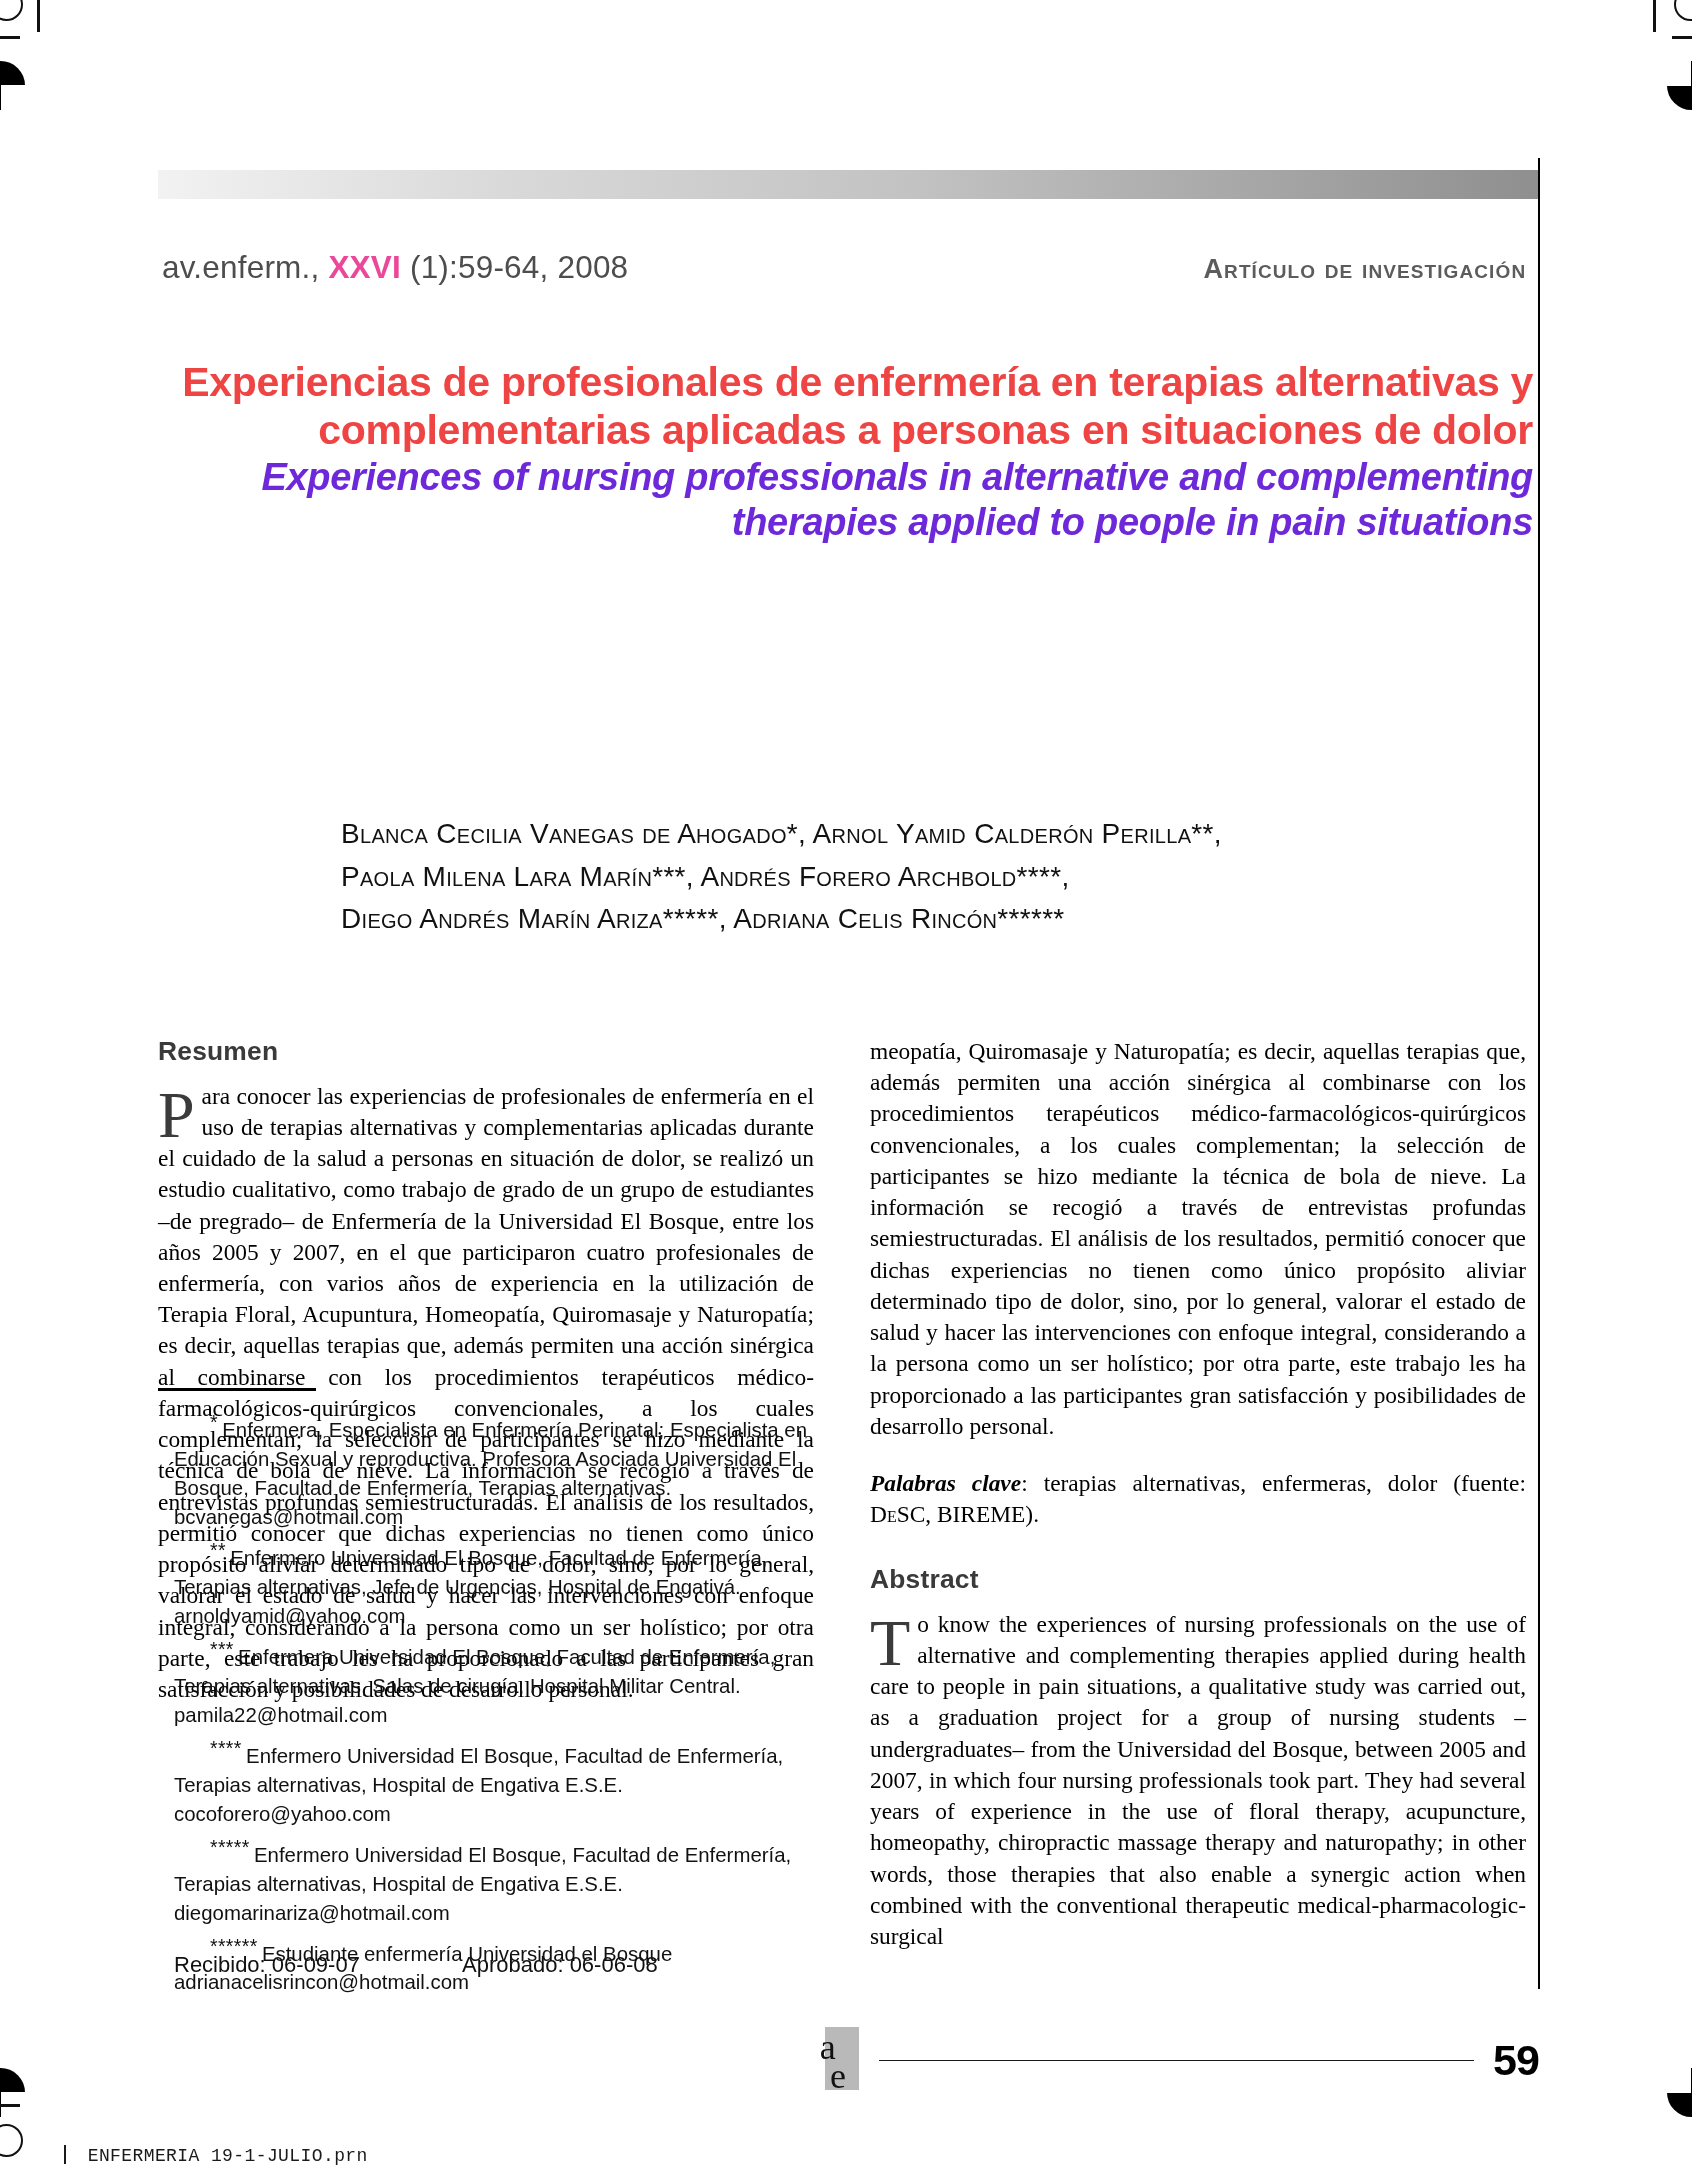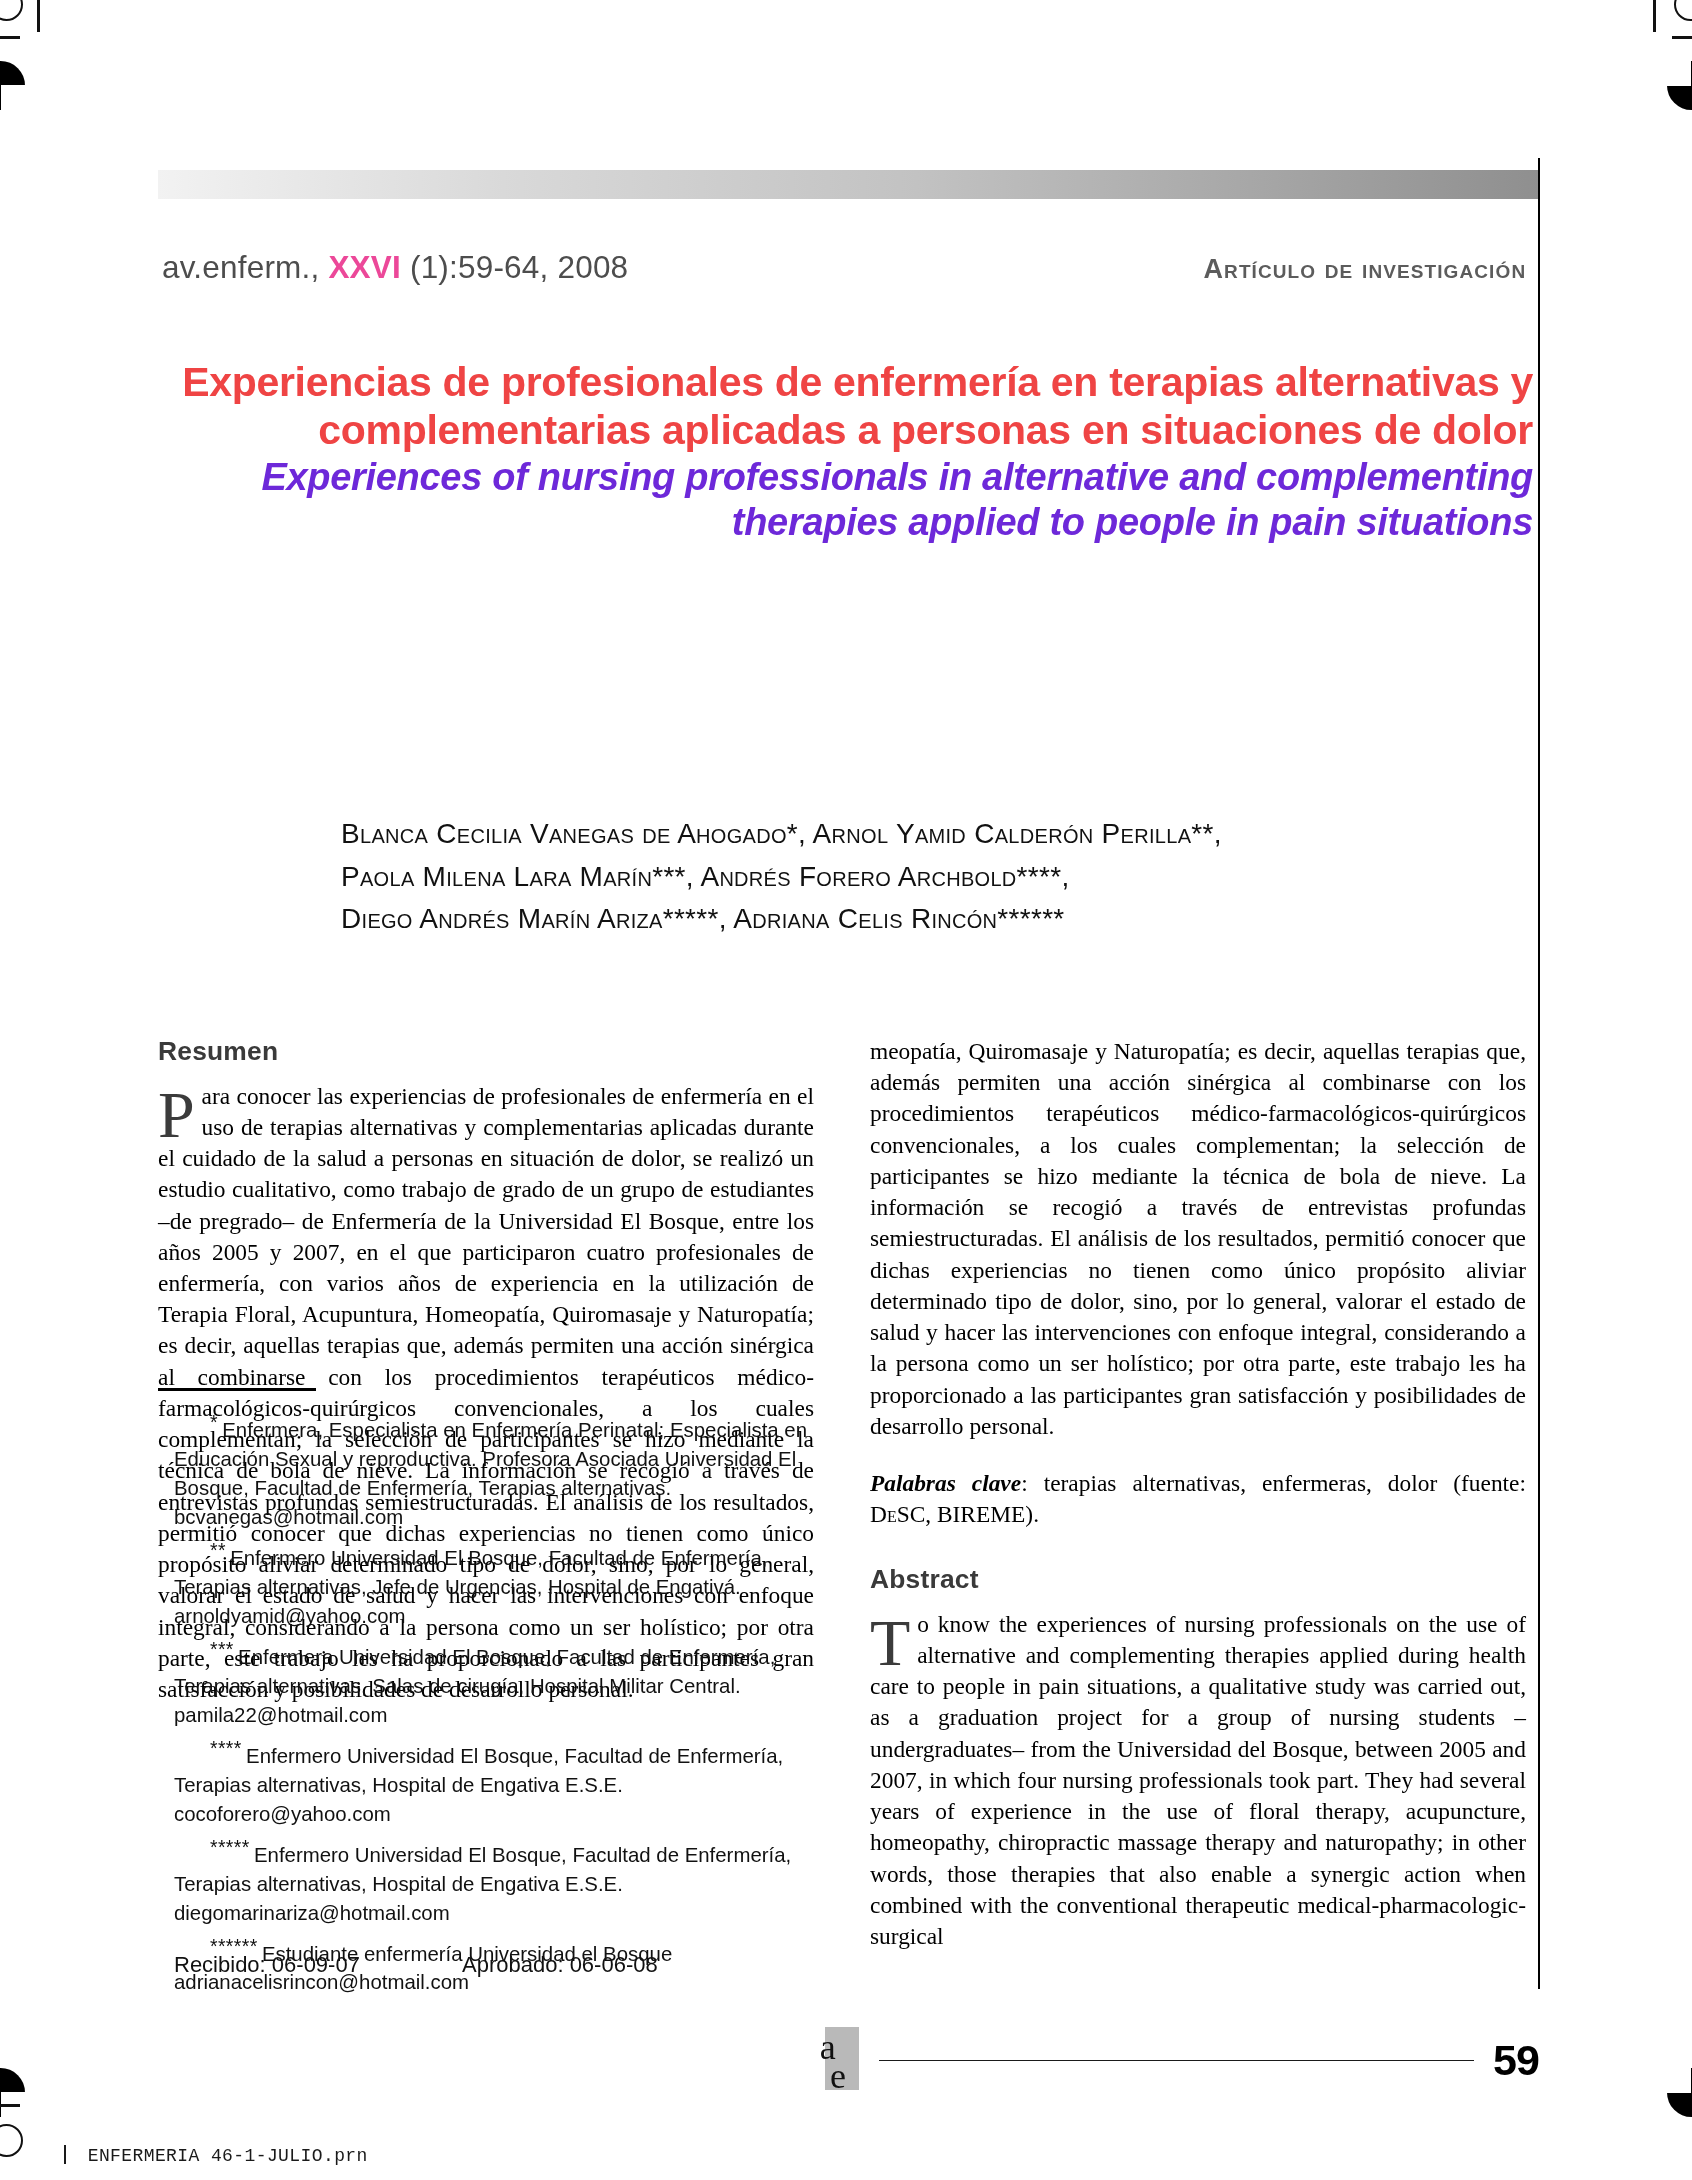--- a/index.html
+++ b/index.html
@@ -363,14 +363,14 @@
 <div class="footer">
   <div class="ae-logo">
     <div class="shadow"></div>
     <span class="ae-a">a</span>
     <span class="ae-e">e</span>
   </div>
   <div class="footer-rule"></div>
   <div class="page-num">59</div>
 </div>
 
-<div class="slug"><span class="bar"></span><span>ENFERMERIA 46-1-JULIO.prn</span></div>
+<div class="slug"><span class="bar"></span><span>ENFERMERIA 19-1-JULIO.prn</span></div>
 
 
 </body></html>

